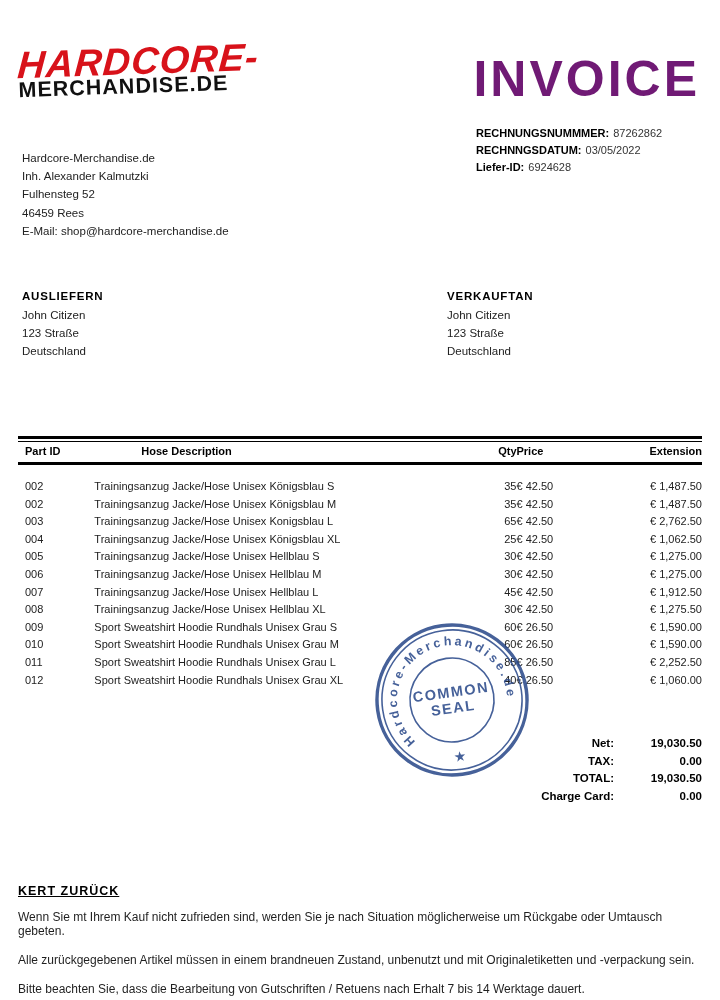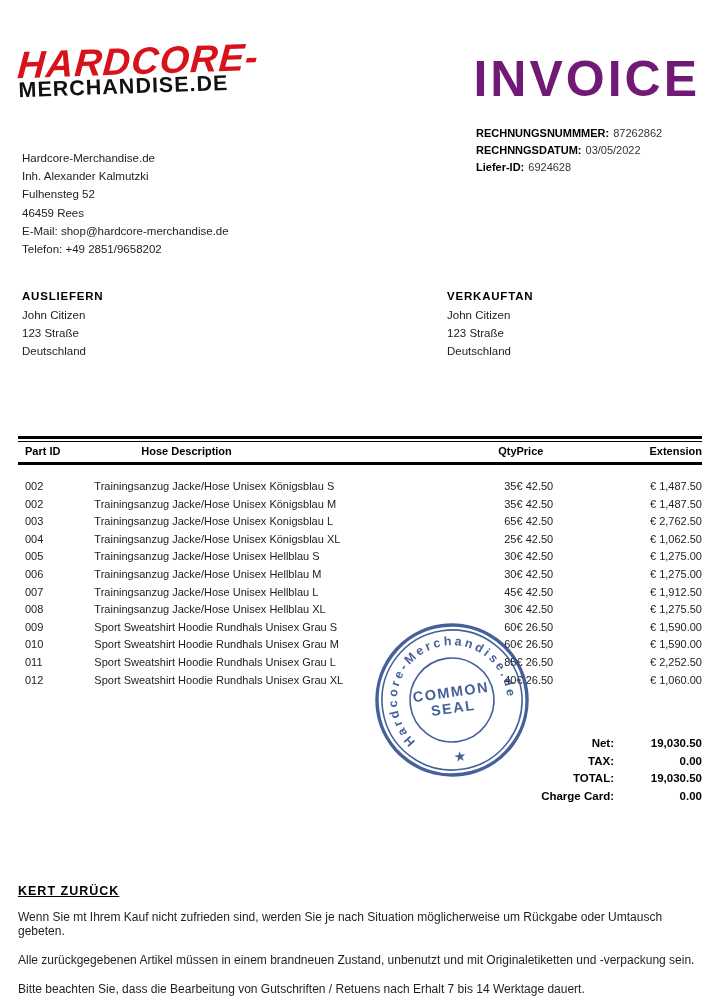--- a/index.html
+++ b/index.html
@@ -92,21 +92,20 @@
   <div class="addr-line">Hardcore-Merchandise.de</div>
 
   <div class="addr-line">Inh. Alexander Kalmutzki</div>
 
   <div class="addr-line">Fulhensteg 52</div>
 
   <div class="addr-line">46459 Rees</div>
 
   <div class="addr-line">E-Mail: shop@hardcore-merchandise.de</div>
 
-  <div class="addr-line">Telefon: +49 2851/9658202</div>
 </div>
 
   <div class="addr ship">
     <div class="addr-heading">AUSLIEFERN</div>
     <div>
   <div class="addr-line">John Citizen</div>
 
   <div class="addr-line">123 Straße</div>
 
   <div class="addr-line">Deutschland</div>

